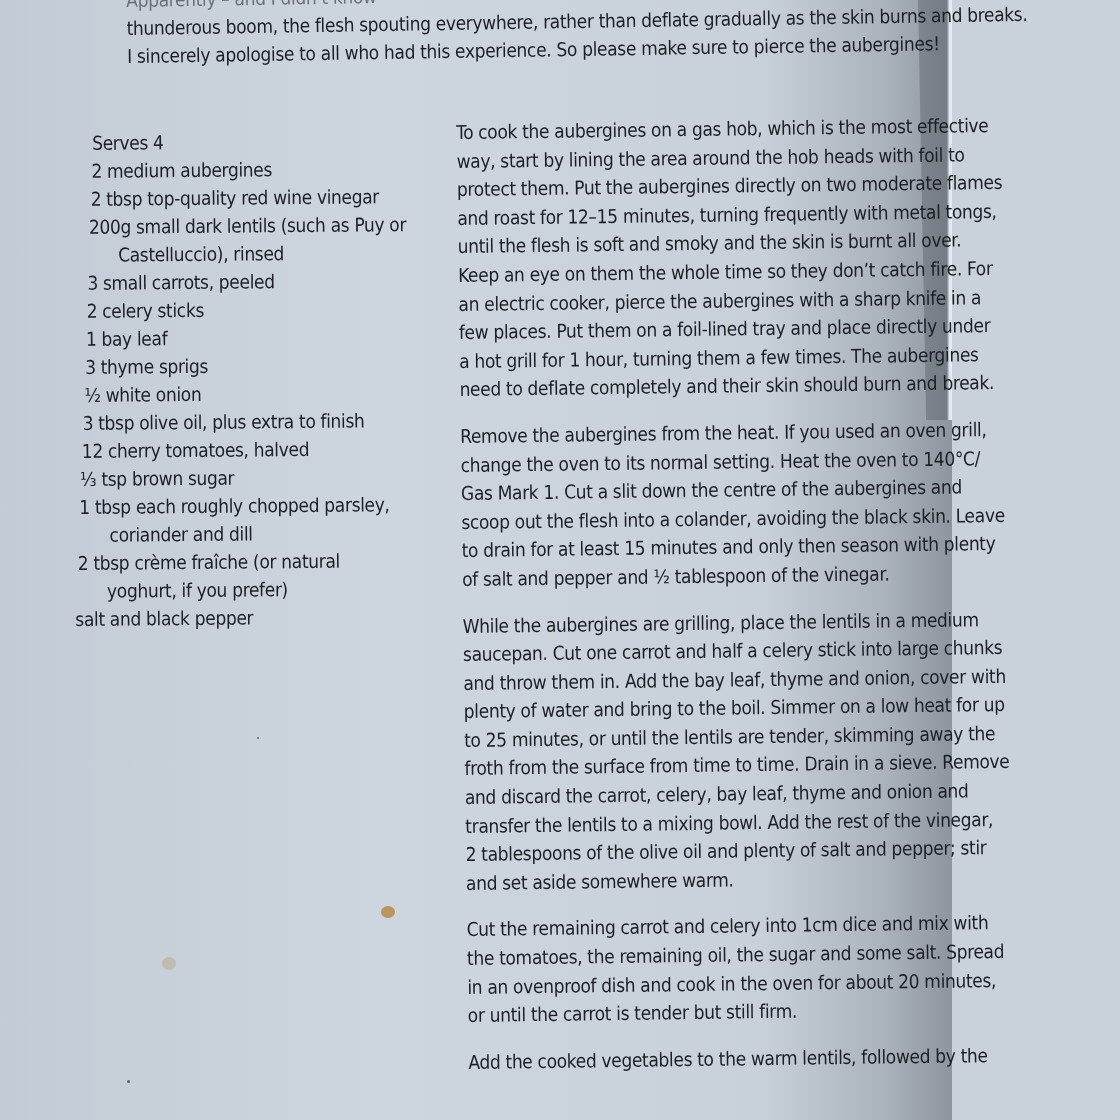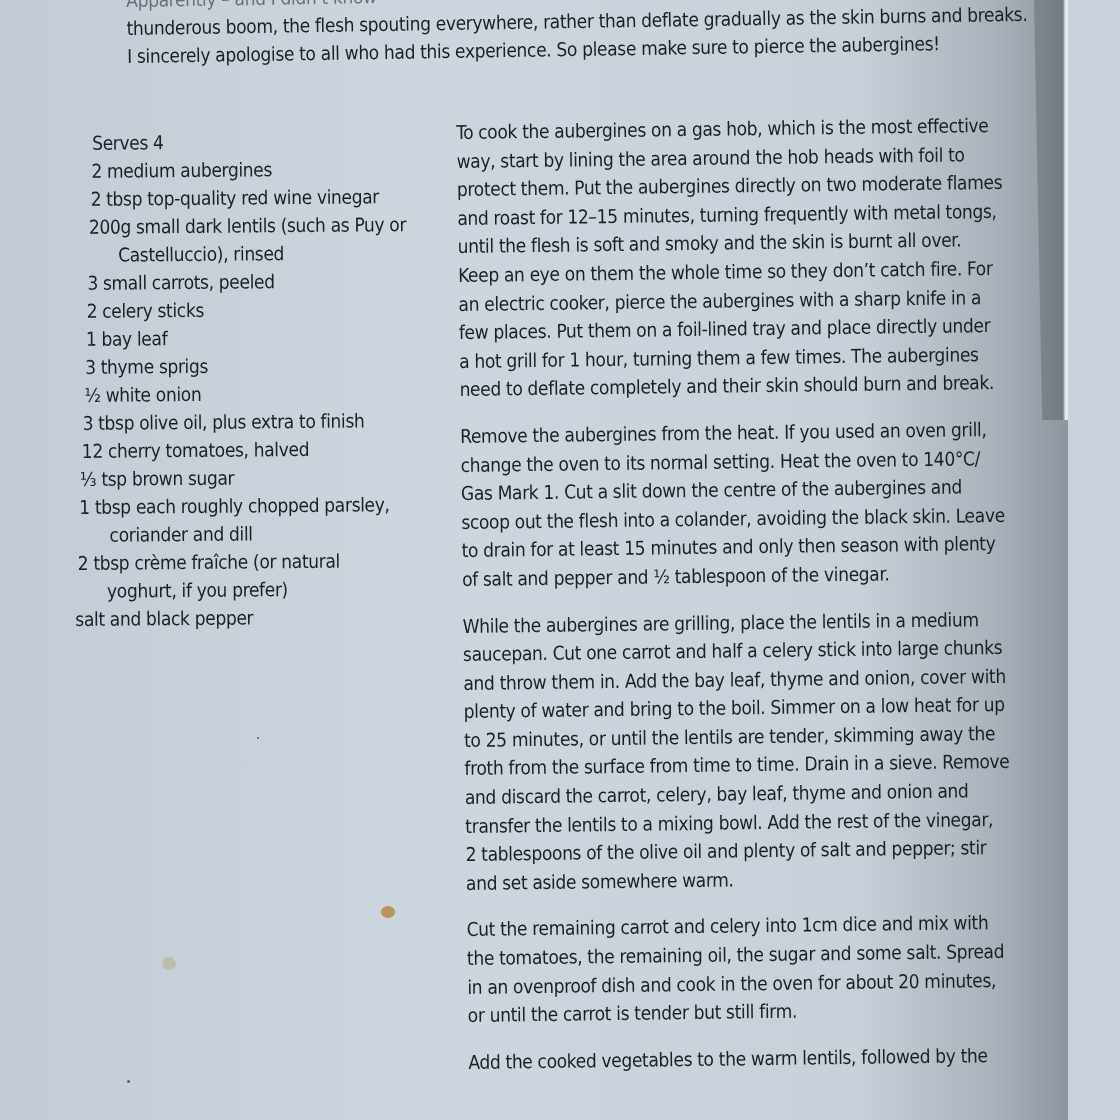--- a/index.html
+++ b/index.html
@@ -3,21 +3,21 @@
 <meta charset="utf-8">
 <style>
   html, body { margin:0; padding:0; }
   body {
     width:1120px; height:1120px; overflow:hidden; position:relative;
     background:#c9d1da;
     font-family:"DejaVu Sans Condensed","DejaVu Sans", sans-serif;
     color:#1c1f24;
   }
   .page {
-    position:absolute; left:0; top:0; width:1068px; height:1120px;
+    position:absolute; left:0; top:0; width:952px; height:1120px;
     background: linear-gradient(90deg, #c3ccd6 0%, #cdd5de 40%, #c8d0d9 80%, #aab2bc 93%, #8e959e 100%);
   }
   .fold {
     position:absolute; right:0; top:0; width:34px; height:420px;
     background: linear-gradient(90deg, #7f868e 0%, #757b83 85%, #dfe6ec 92%, #e9eef2 100%);
     clip-path: polygon(0 0, 100% 0, 100% 100%, 24% 100%);
   }
   .text { position:absolute; font-size:19px; line-height:28px; letter-spacing:-0.35px; white-space:nowrap; transform-origin:0 0; }
   .intro { left:126px; top:-14px; transform:rotate(-0.9deg); }
   .intro .line { display:block; }

